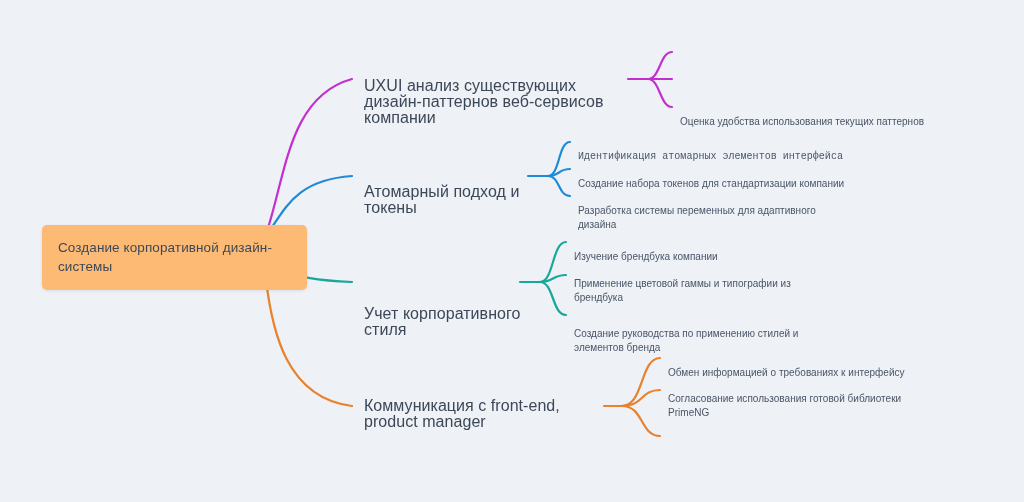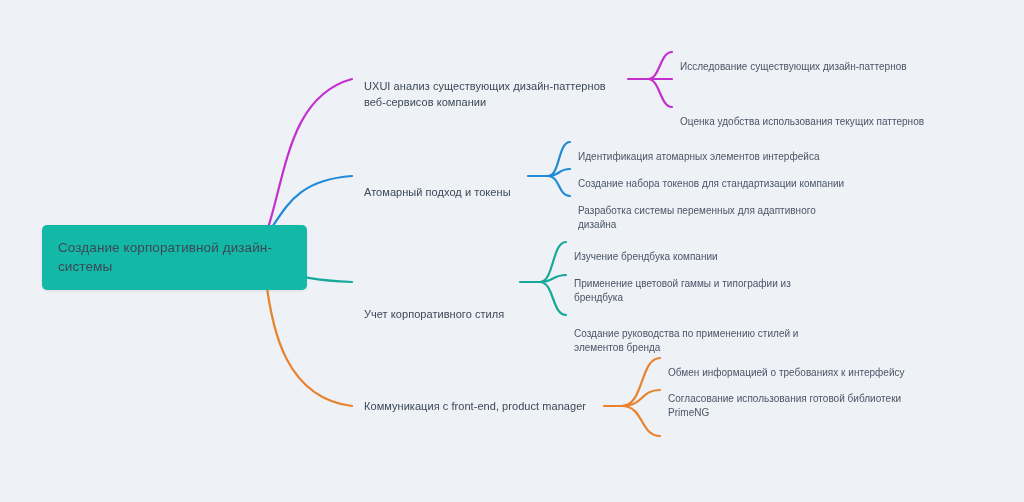--- a/index.html
+++ b/index.html
@@ -28,35 +28,35 @@
     width: 1024px;
     height: 502px;
     pointer-events: none;
   }
   .root-node {
     position: absolute;
     left: 42px;
     top: 225px;
     width: 265px;
     box-sizing: border-box;
-    background: #14b8a6;
+    background: #fdba74;
     border-radius: 5px;
     padding: 13px 16px 14px 16px;
     box-shadow: 0 1px 3px rgba(40,60,90,0.10);
   }
   .root-node .root-text {
     font-size: 13.5px;
     line-height: 19px;
     color: #3c4858;
     letter-spacing: 0.1px;
     display: block;
   }
   .branch-label {
     position: absolute;
-    font-size: 11px;
+    font-size: 16px;
     line-height: 16px;
     color: #3c4858;
     letter-spacing: 0.05px;
     white-space: pre-line;
   }
   .leaf-label {
     position: absolute;
     font-size: 10px;
     line-height: 14.5px;
     color: #4a5568;
@@ -105,32 +105,29 @@
   </svg>
 
   <div class="root-node">
     <span class="root-text">Создание корпоративной дизайн-системы</span>
   </div>
 
   <div class="branch-label" style="left:364px; top:62px; width:262px;">
     <span>UXUI анализ существующих дизайн-паттернов веб-сервисов компании</span>
   </div>
 
-  <div class="leaf-label" style="left:680px; top:45px; width:268px;">
-    <span>Исследование существующих дизайн-паттернов</span>
-  </div>
   <div class="leaf-label" style="left:680px; top:100px; width:272px;">
     <span>Оценка удобства использования текущих паттернов</span>
   </div>
 
   <div class="branch-label" style="left:364px; top:168px; width:170px;">
     <span>Атомарный подход и токены</span>
   </div>
 
-  <div class="leaf-label" style="left:578px; top:135px; width:270px;">
+  <div class="leaf-label" style="left:578px; top:135px; width:270px;font-family:Liberation Mono, monospace;">
     <span>Идентификация атомарных элементов интерфейса</span>
   </div>
   <div class="leaf-label" style="left:578px; top:162px; width:272px;">
     <span>Создание набора токенов для стандартизации компании</span>
   </div>
   <div class="leaf-label" style="left:578px; top:189px; width:248px;">
     <span>Разработка системы переменных для адаптивного дизайна</span>
   </div>
 
   <div class="branch-label" style="left:364px; top:290px; width:170px;">

